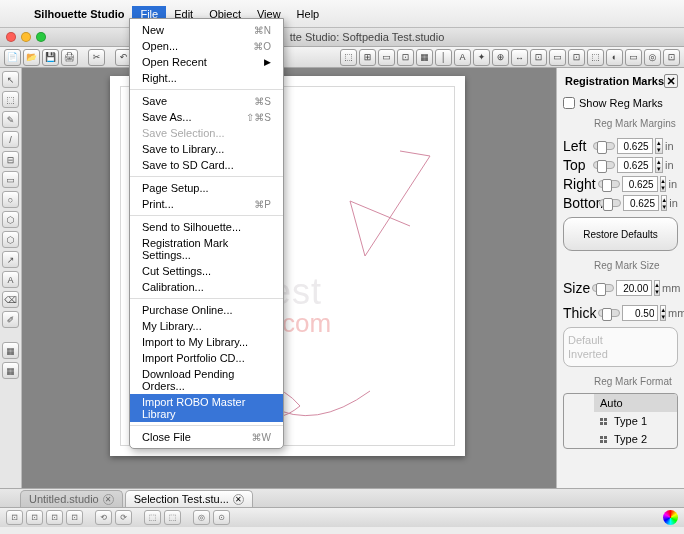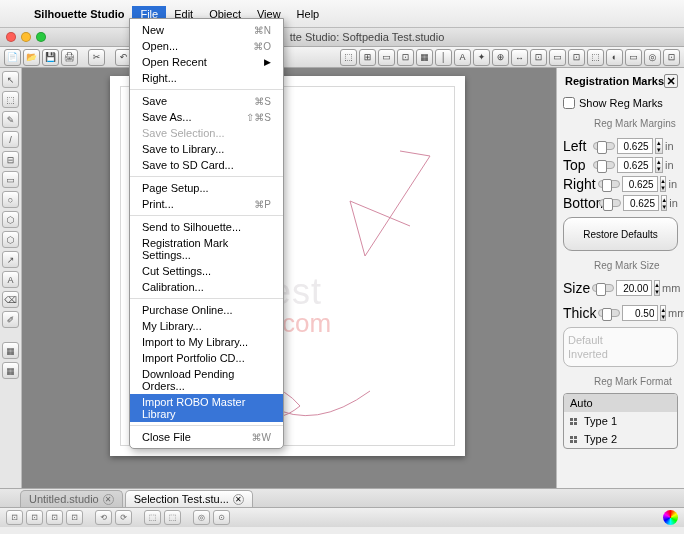--- a/index.html
+++ b/index.html
@@ -48,21 +48,21 @@
 .margin-row { display:flex; align-items:center; gap:2px; margin-top:3px; }
 .margin-row .lbl { width:34px; font-size:14px; }
 .slider { flex:0 0 22px; height:8px; background:#ddd; border:1px solid #aaa; border-radius:4px; position:relative; }
 .slider::after { content:""; position:absolute; left:3px; top:-2px; width:8px; height:11px; background:#fff; border:1px solid #888; border-radius:2px; }
 .numfield { width:36px; height:16px; border:1px solid #aaa; background:#fff; text-align:right; padding:1px 3px; font-size:10px; }
 .spin { width:10px; height:16px; border:1px solid #aaa; background:linear-gradient(#fff,#ddd); font-size:7px; text-align:center; line-height:7px; }
 .unit { font-size:11px; color:#666; width:16px; }
 .btn-wide { width:100%; height:34px; border:1px solid #999; border-radius:9px; background:linear-gradient(#fff,#e4e4e4); font-size:10px; }
 .preview-box { height:40px; border:1px solid #bbb; border-radius:8px; background:#fafafa; padding:4px; display:flex; flex-direction:column; justify-content:center; gap:2px; color:#bbb; font-size:9px; }
 .fmt-box { border:1px solid #999; border-radius:4px; overflow:hidden; }
-.fmt-row { padding:3px 6px; font-size:10px; display:flex; align-items:center; gap:4px; }
+.fmt-row { padding:3px 6px; font-size:10px; display:flex; align-items:center; gap:4px;margin-left:30px; }
 .fmt-row.sel { background:#d8d8d8; }
 .reg-dots { width:10px; display:flex; flex-wrap:wrap; gap:1px; }
 .reg-dots span { width:3px; height:3px; background:#666; }
 
 
 .tab-strip { height: 19px; background: linear-gradient(#e8e8e8,#d6d6d6); border-top:1px solid #aaa; display:flex; align-items:flex-end; padding:0 20px; }
 .doc-tab { height:17px; padding:2px 8px; background:linear-gradient(#fff,#e8e8e8); border:1px solid #aaa; border-bottom:none; border-radius:5px 5px 0 0; margin-right:2px; display:flex; align-items:center; gap:4px; font-size:10px; }
 .doc-tab.inactive { background:linear-gradient(#d6d6d6,#c8c8c8); color:#666; }
 .tab-x { width:11px; height:11px; border:1px solid #999; border-radius:6px; font-size:8px; text-align:center; line-height:9px; }
 

